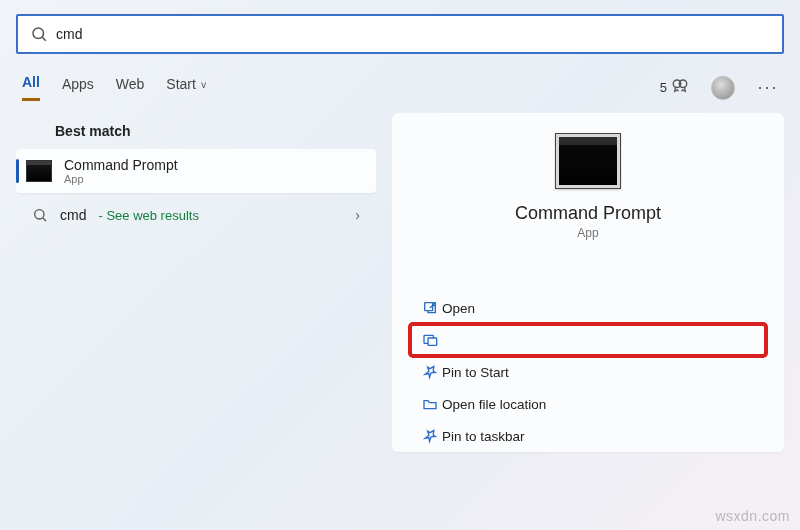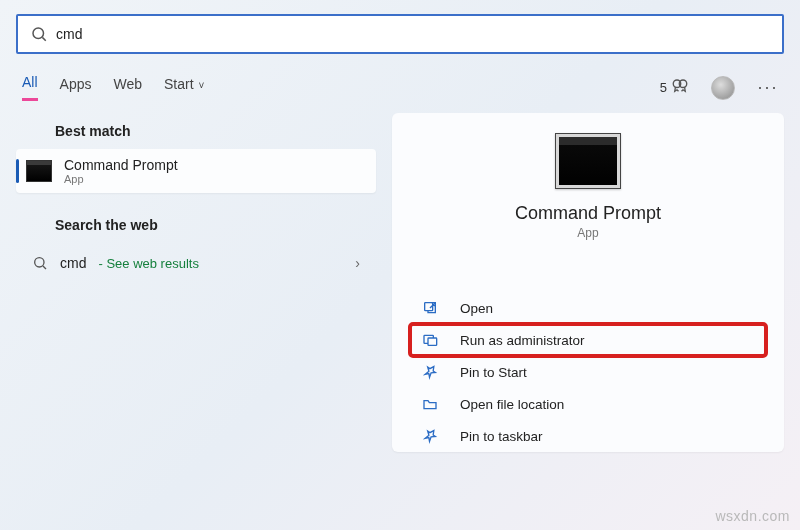--- a/index.html
+++ b/index.html
@@ -31,21 +31,21 @@
     }
     .tabs-row {
       display: flex;
       align-items: center;
       padding: 14px 22px 4px 22px;
       gap: 22px;
       color: #444;
       font-size: 14px;
     }
     .tab { cursor: pointer; padding-bottom: 8px; }
-    .tab.active { color: #1a5bb5; border-bottom: 3px solid #ec4899; font-weight: 400; }
+    .tab.active { color: #1a5bb5; border-bottom: 3px solid #a16207; font-weight: 700; }
     .tab .chev { font-size: 10px; margin-left: 2px; }
     .spacer { flex: 1; }
     .reward { display: flex; align-items: center; gap: 4px; font-size: 13px; color: #333; }
     .avatar {
       width: 24px; height: 24px; border-radius: 50%;
       background: radial-gradient(circle at 40% 35%, #ddd, #888);
       border: 1px solid #bbb;
     }
     .more-dots { font-size: 18px; letter-spacing: 1px; color: #555; cursor: pointer; }
     .content { display: flex; padding: 8px 16px 0 16px; gap: 16px; }
@@ -108,21 +108,21 @@
     }
     .preview-icon::before {
       content: "";
       position: absolute; top: 3px; left: 3px; right: 3px; height: 8px;
       background: #2b2b2b;
     }
     .preview-title { text-align: center; font-size: 18px; color: #222; }
     .preview-sub { text-align: center; font-size: 12px; color: #777; margin-top: 2px; }
     .actions { margin-top: 52px; padding: 0 6px; }
     .action-item {
-      display: flex; align-items: center; gap: 22px;
+      display: flex; align-items: center; gap: 4px;
       padding: 8px 12px;
       font-size: 13.5px; color: #222;
       cursor: pointer;
       border-radius: 3px;
     }
     .action-item .aicon { width: 16px; height: 16px; color: #2b6cc4; display: flex; align-items: center; justify-content: center; }
     .action-item.highlight { outline: 4px solid #d7201f; outline-offset: -2px; }
     .watermark {
       position: absolute; right: 10px; bottom: 6px;
       font-size: 14px; color: #b9b9b9; letter-spacing: 0.5px;
@@ -165,21 +165,20 @@
 <div class="content">
   <div class="left">
     <div class="section-title">Best match</div>
     <div class="result-item selected">
       <div class="cmd-icon-small"></div>
       <div class="result-text">
         <div class="title">Command Prompt</div>
         <div class="sub">App</div>
       </div>
     </div>
-    <div class="section-title" style="margin-top:24px">Search the web</div>
     <div class="web-item">
       <span class="icon">
         <svg viewBox="0 0 24 24" fill="none" stroke="currentColor" stroke-width="2">
             <circle cx="11" cy="11" r="7"></circle>
             <line x1="21" y1="21" x2="16.5" y2="16.5"></line>
           </svg>
       </span>
       <span class="q">cmd</span>
       <span class="hint">- See web results</span>
       <span class="arrow">›</span>
@@ -205,21 +204,20 @@
         </span>
         <span>Open</span>
       </div>
       <div class="action-item highlight">
         <span class="aicon">
           <svg viewBox="0 0 24 24" width="16" height="16" fill="none" stroke="currentColor" stroke-width="2">
               <rect x="3" y="5" width="14" height="12" rx="1"></rect>
               <rect x="9" y="9" width="13" height="11" rx="1" fill="#fbfcfe"></rect>
             </svg>
         </span>
-        <span>Run as administrator</span>
       </div>
       <div class="action-item">
         <span class="aicon">
           <svg viewBox="0 0 24 24" width="16" height="16" fill="none" stroke="currentColor" stroke-width="2">
               <path d="M12 2l3 6h4l-5 4 2 7-4-4-4 4 2-7-5-4h4z" transform="rotate(35 12 12)"></path>
             </svg>
         </span>
         <span>Pin to Start</span>
       </div>
       <div class="action-item">

